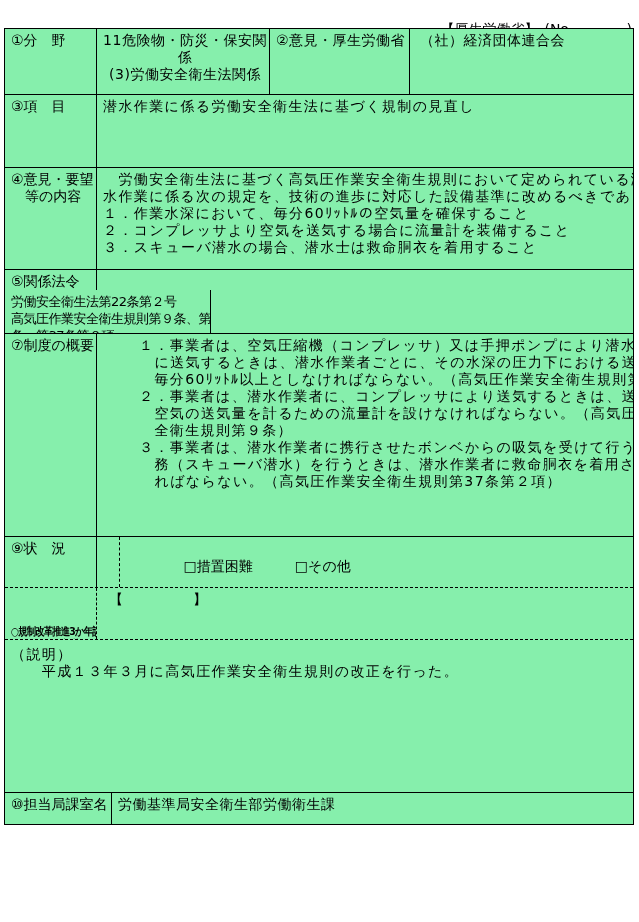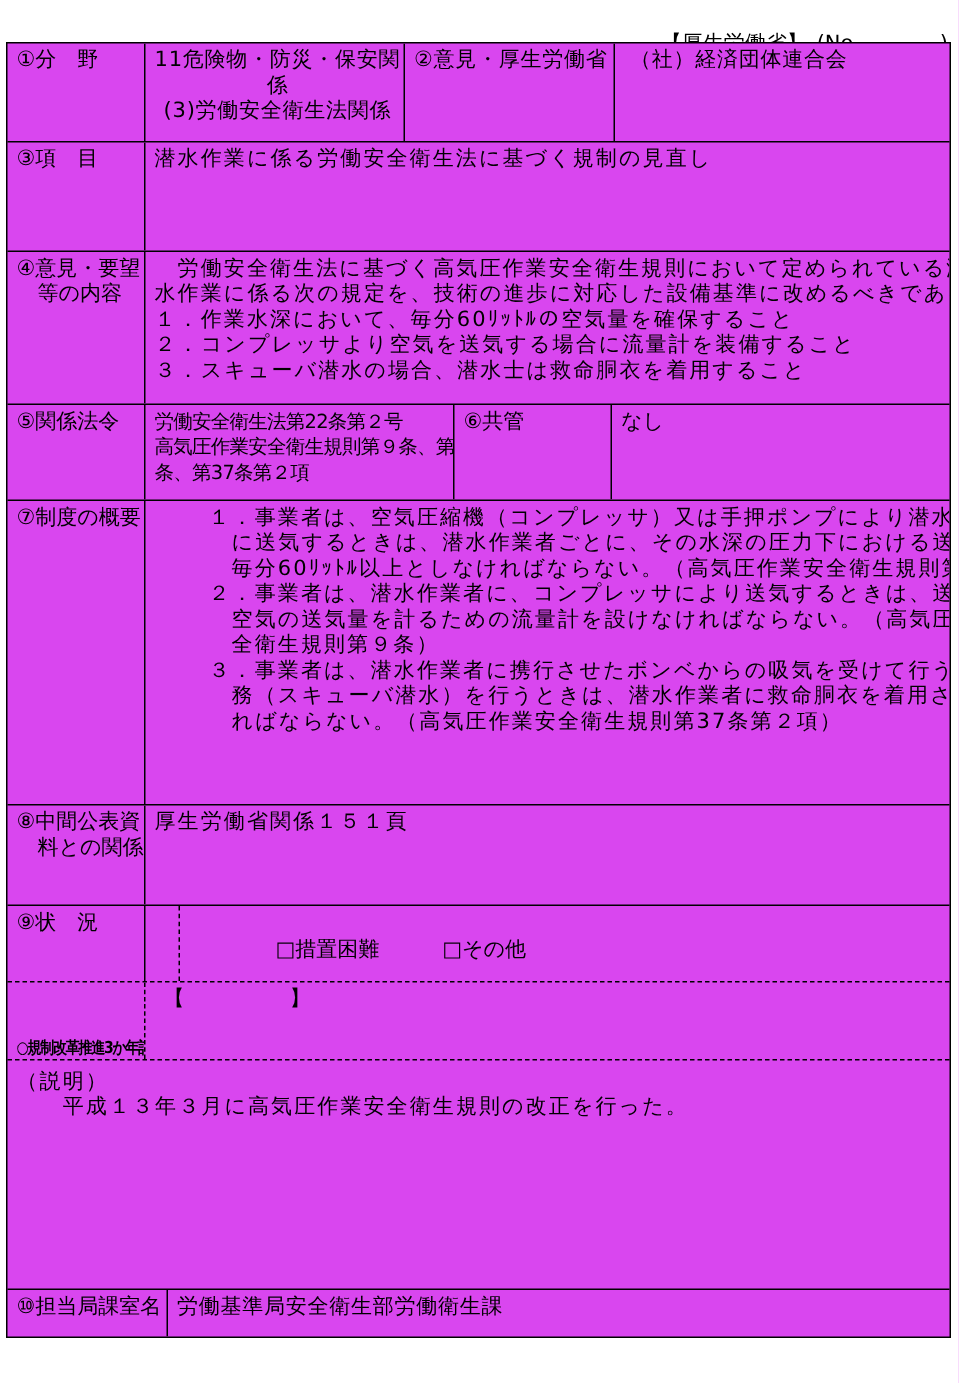--- a/index.html
+++ b/index.html
@@ -10,35 +10,35 @@
     font-family:"DejaVu Sans","Liberation Sans",sans-serif;
     font-size:14px; line-height:17px;
   }
   .doc-header {
     position:absolute; top:4px; left:0; width:632px;
     text-align:right; white-space:pre;
   }
   .doc-header .no { margin-left:6px; }
   .tbl {
     position:absolute; left:4px; top:28px; width:630px;
-    border:1px solid #000; background:#d946ef;
+    border:1px solid #000; background:#86efac;
   }
   .row { display:flex; border-top:1px solid #000; overflow:hidden; }
   .row:first-child { border-top:none; }
   .dash-top { border-top:1px dashed #000; }
   .cell { padding:3px 2px 0 6px; overflow:hidden; white-space:pre; }
   .b-r { border-right:1px solid #000; }
   .b-r-dash { border-right:1px dashed #000; }
   .lbl { width:92px; flex:none; }
   .grow { flex:1 1 auto; }
   .ls1 { letter-spacing:1.4px; }
   .ls05 { letter-spacing:0.5px; }
   .tight { font-size:13px; letter-spacing:-0.5px; }
   .r1 { height:65px; } .r2 { height:73px; } .r3 { height:102px; }
-  .r4 { height:64px; } .r5 { height:203px;gap:36px; } .r6 { height:67px; }
+  .r4 { height:64px;flex-direction:column; } .r5 { height:203px;gap:36px; } .r6 { height:67px; }
   .r7 { height:51px;gap:22px; } .r8 { height:52px; } .r9 { height:153px; }
   .r10 { height:32px; }
   .r1 .c2 { width:173px; flex:none;text-align:center; }
   .r1 .c3 { width:140px; flex:none; }
   .r4 .c2 { width:206px; flex:none; }
   .r4 .c3 { width:105px; flex:none; }
   .r10 .lbl10 { width:107px; flex:none; }
   .status-left { width:256px; flex:none; padding:4px 0 0 8px; white-space:pre; overflow:hidden; }
   .status-right { flex:1 1 auto; border-left:1px dashed #000; padding:4px 0 0 28px; white-space:pre; overflow:hidden; }
   .strike { text-decoration:line-through; }
@@ -101,25 +101,20 @@
 　に送気するときは、潜水作業者ごとに、その水深の圧力下における送気量を、
 　毎分60ﾘｯﾄﾙ以上としなければならない。（高気圧作業安全衛生規則第28条）
 ２．事業者は、潜水作業者に、コンプレッサにより送気するときは、送気する
 　空気の送気量を計るための流量計を設けなければならない。（高気圧作業安
 　全衛生規則第９条）
 ３．事業者は、潜水作業者に携行させたボンベからの吸気を受けて行う潜水業
 　務（スキューバ潜水）を行うときは、潜水作業者に救命胴衣を着用させなけ
 　ればならない。（高気圧作業安全衛生規則第37条第２項）</div>
     </div>
 
-    <div class="row r6">
-      <div class="cell lbl b-r">⑧中間公表資
-　料との関係</div>
-      <div class="cell grow ls1">厚生労働省関係１５１頁</div>
-    </div>
 
     <div class="row r7">
       <div class="cell lbl b-r">⑨状　況</div>
       <div class="status-right">
         <span>□措置困難</span><span class="opt-gap2">□その他</span>
       </div>
     </div>
 
     <div class="row r8 dash-top">
       <div class="cell lbl b-r-dash">

